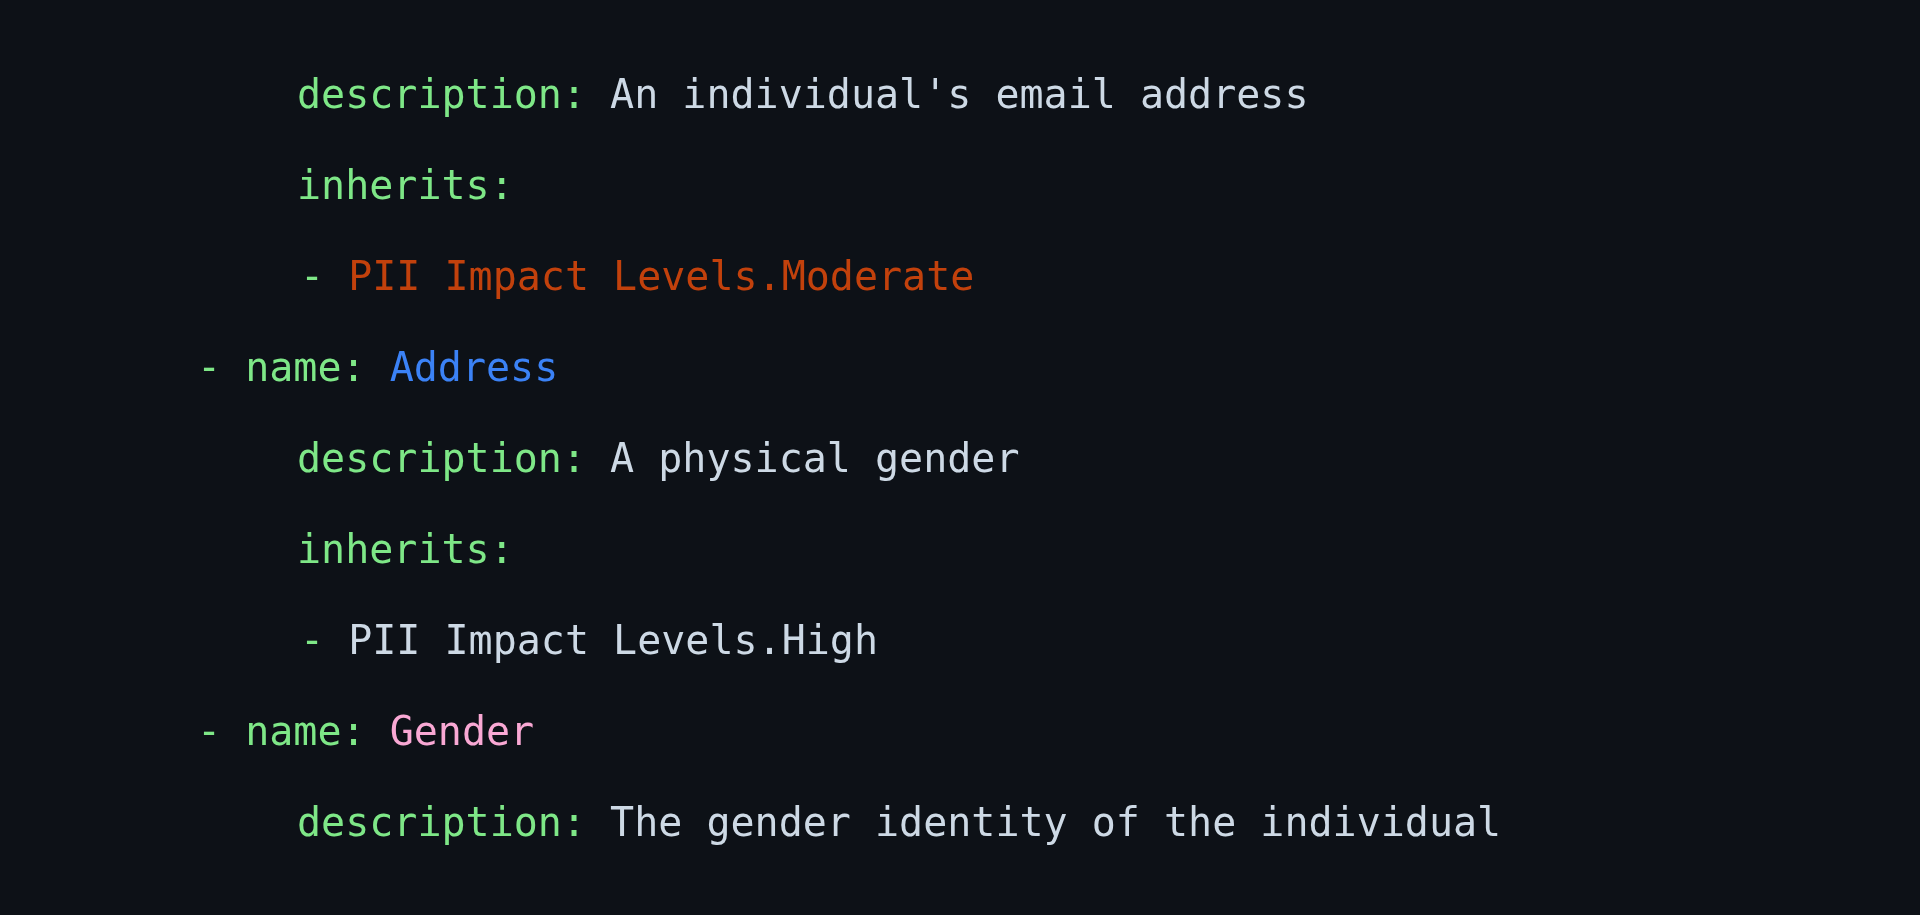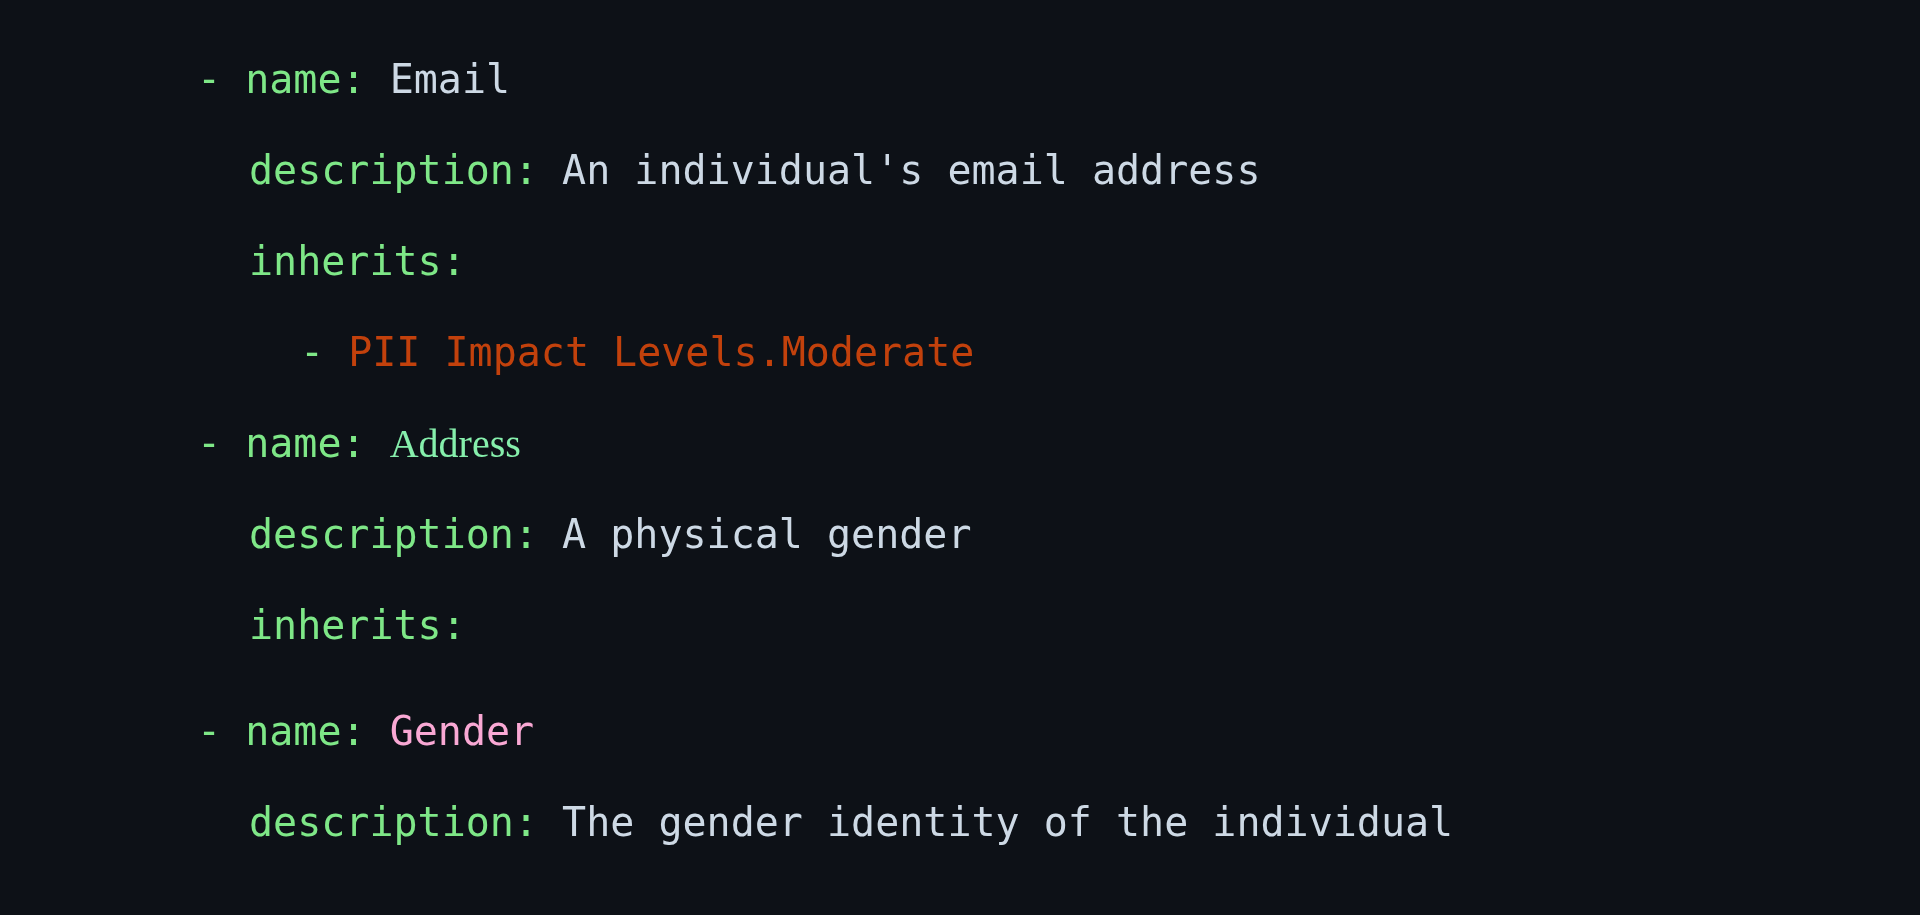--- a/index.html
+++ b/index.html
@@ -31,21 +31,21 @@
     display: block;
     height: 61px;
     line-height: 61px;
     font-size: 40px;
     letter-spacing: 0px;
     white-space: pre;
     color: #cbd7e3;
   }
   
   .indent-1 { padding-left: 197px; }  
-  .indent-2 { padding-left: 249px; }  
+  .indent-2 { padding-left: 249px; margin-left: 48px; }  
   .indent-3 { padding-left: 300px; }  
 
   .yaml-dash {
     color: #7ee787;
   }
   .yaml-key {
     color: #7ee787;
   }
   .yaml-colon {
     color: #7ee787;
@@ -57,34 +57,34 @@
     color: #cdd9e5;
   }
   .sp { color: transparent; }
 </style>
 </head>
 <body style="background: rgb(13, 17, 23);">
 
 <div id="code-surface" style="background: rgb(13, 17, 23);">
   <pre class="code-block"><code>
 
-<span class="code-line indent-1"><span class="yaml-dash" style="color: rgb(126, 231, 135);">-</span><span class="sp"> </span><span class="yaml-key" style="color: rgb(126, 231, 135);">name</span><span class="yaml-colon" style="color: rgb(126, 231, 135);">:</span><span class="sp"> </span><span class="yaml-value" style="color: rgb(205, 217, 229);">Email</span></span>
 
 <span class="code-line indent-2"><span class="yaml-key" style="color: rgb(126, 231, 135);">description</span><span class="yaml-colon" style="color: rgb(126, 231, 135);">:</span><span class="sp"> </span><span class="yaml-value" style="color: rgb(205, 217, 229);">An individual's email address</span></span>
 
 <span class="code-line indent-2"><span class="yaml-key" style="color: rgb(126, 231, 135);">inherits</span><span class="yaml-colon" style="color: rgb(126, 231, 135);">:</span></span>
 
 <span class="code-line indent-3"><span class="yaml-dash" style="color: rgb(126, 231, 135);">-</span><span class="sp"> </span><span class="yaml-seq-value" style="color: #c2410c;">PII Impact Levels.Moderate</span></span>
 
-<span class="code-line indent-1"><span class="yaml-dash" style="color: rgb(126, 231, 135);">-</span><span class="sp"> </span><span class="yaml-key" style="color: rgb(126, 231, 135);">name</span><span class="yaml-colon" style="color: rgb(126, 231, 135);">:</span><span class="sp"> </span><span class="yaml-value" style="color: #86efac; font-family: Liberation Serif, serif;">Address</span></span>
+<span class="code-line indent-1"><span class="yaml-dash" style="color: rgb(126, 231, 135);">-</span><span class="sp"> </span><span class="yaml-key" style="color: rgb(126, 231, 135);">name</span><span class="yaml-colon" style="color: rgb(126, 231, 135);">:</span><span class="sp"> </span><span class="yaml-value" style="color: #3b82f6;">Address</span></span>
 
 <span class="code-line indent-2"><span class="yaml-key" style="color: rgb(126, 231, 135);">description</span><span class="yaml-colon" style="color: rgb(126, 231, 135);">:</span><span class="sp"> </span><span class="yaml-value" style="color: rgb(205, 217, 229);">A physical gender</span></span>
 
 <span class="code-line indent-2"><span class="yaml-key" style="color: rgb(126, 231, 135);">inherits</span><span class="yaml-colon" style="color: rgb(126, 231, 135);">:</span></span>
 
+<span class="code-line indent-3"><span class="yaml-dash" style="color: rgb(126, 231, 135);">-</span><span class="sp"> </span><span class="yaml-seq-value" style="color: rgb(205, 217, 229);">PII Impact Levels.High</span></span>
 
 <span class="code-line indent-1"><span class="yaml-dash" style="color: rgb(126, 231, 135);">-</span><span class="sp"> </span><span class="yaml-key" style="color: rgb(126, 231, 135);">name</span><span class="yaml-colon" style="color: rgb(126, 231, 135);">:</span><span class="sp"> </span><span class="yaml-value" style="color: #f9a8d4;">Gender</span></span>
 
 <span class="code-line indent-2"><span class="yaml-key" style="color: rgb(126, 231, 135);">description</span><span class="yaml-colon" style="color: rgb(126, 231, 135);">:</span><span class="sp"> </span><span class="yaml-value" style="color: rgb(205, 217, 229);">The gender identity of the individual</span></span>
 
 
 
 
 
 </code></pre>

